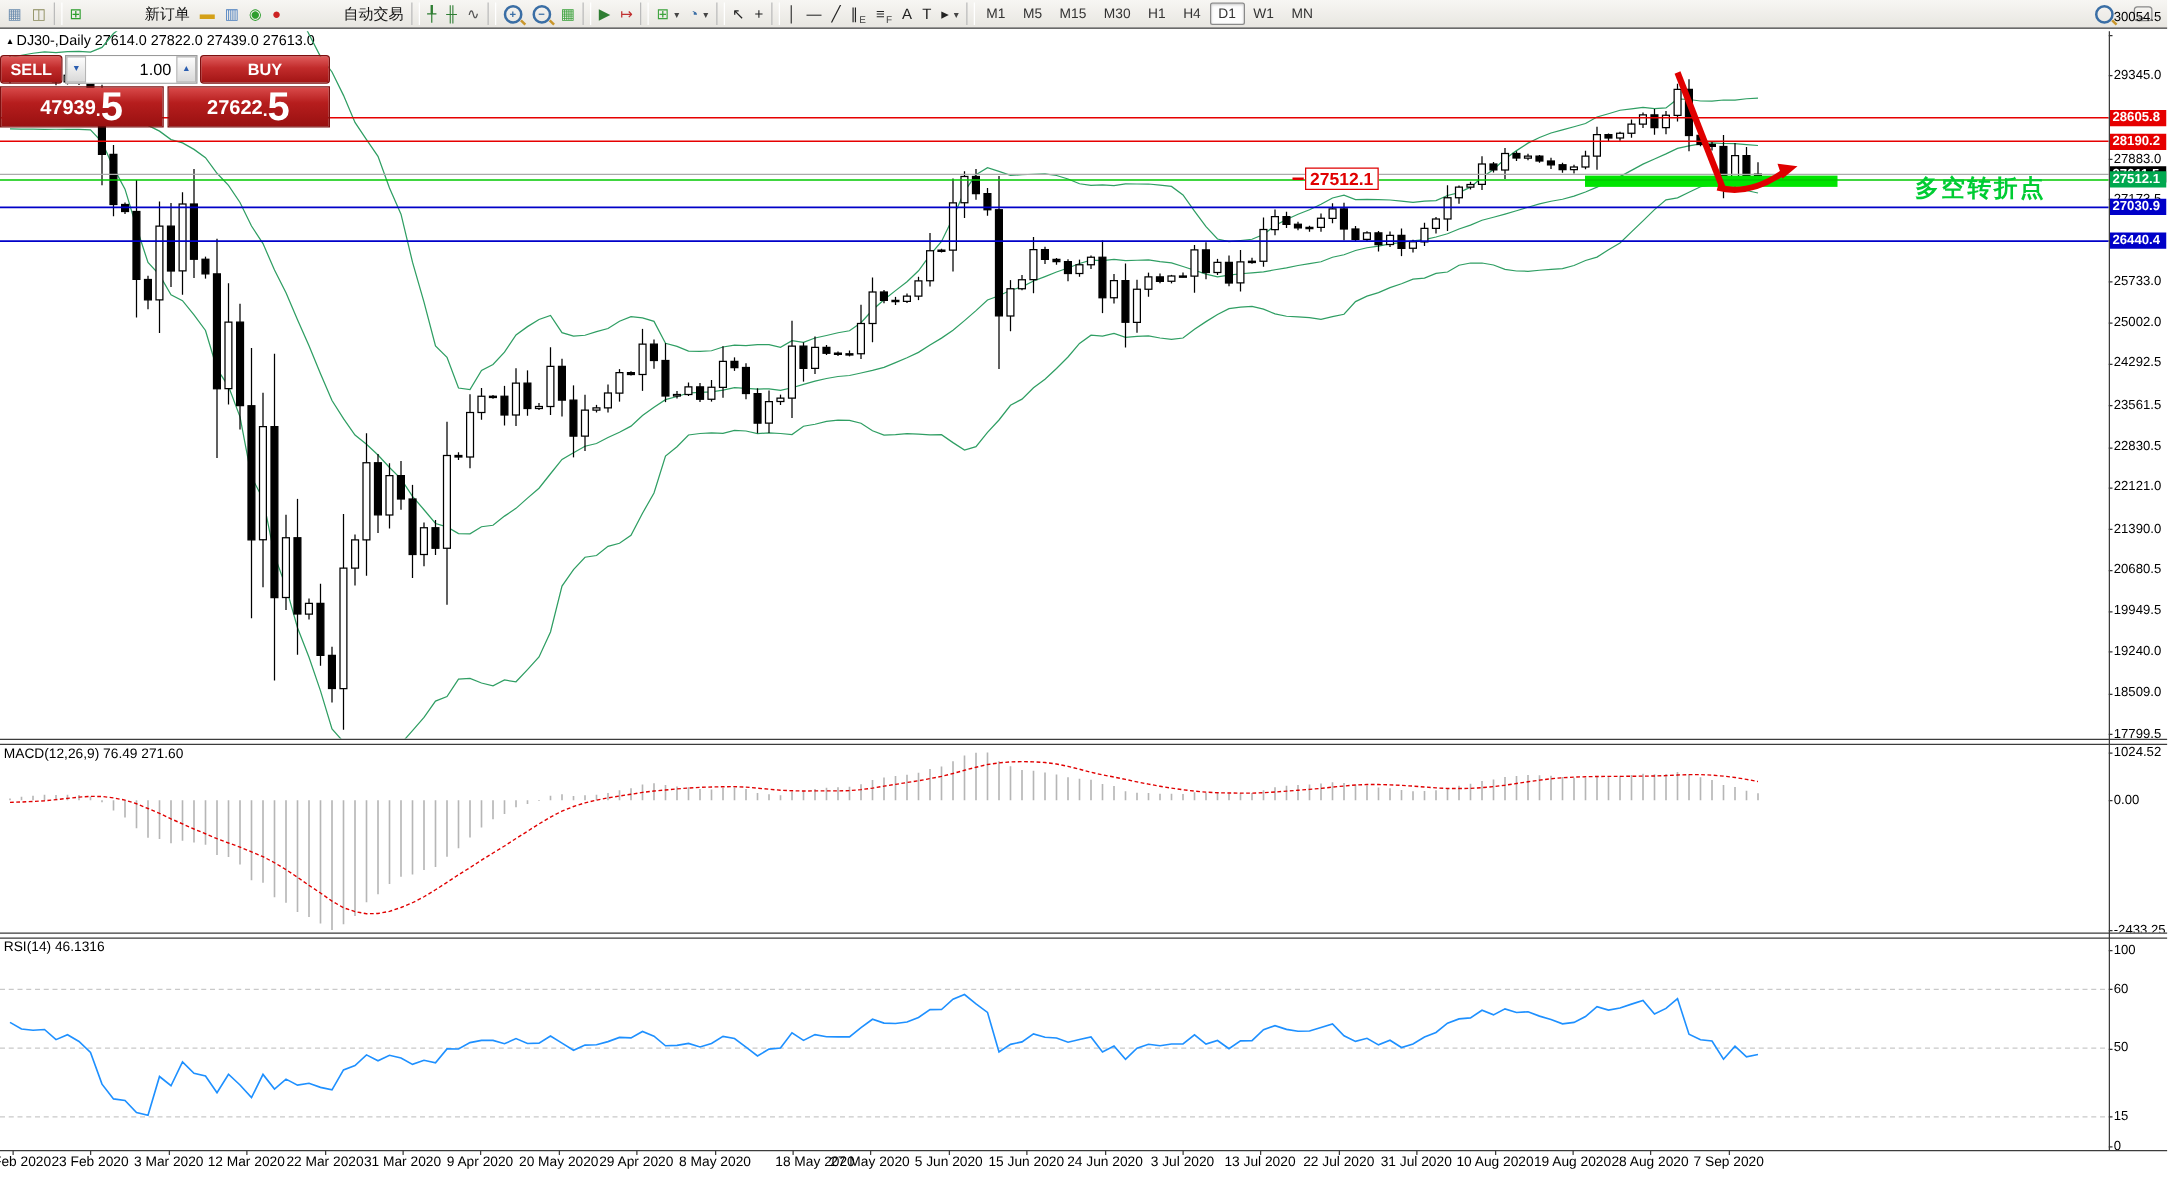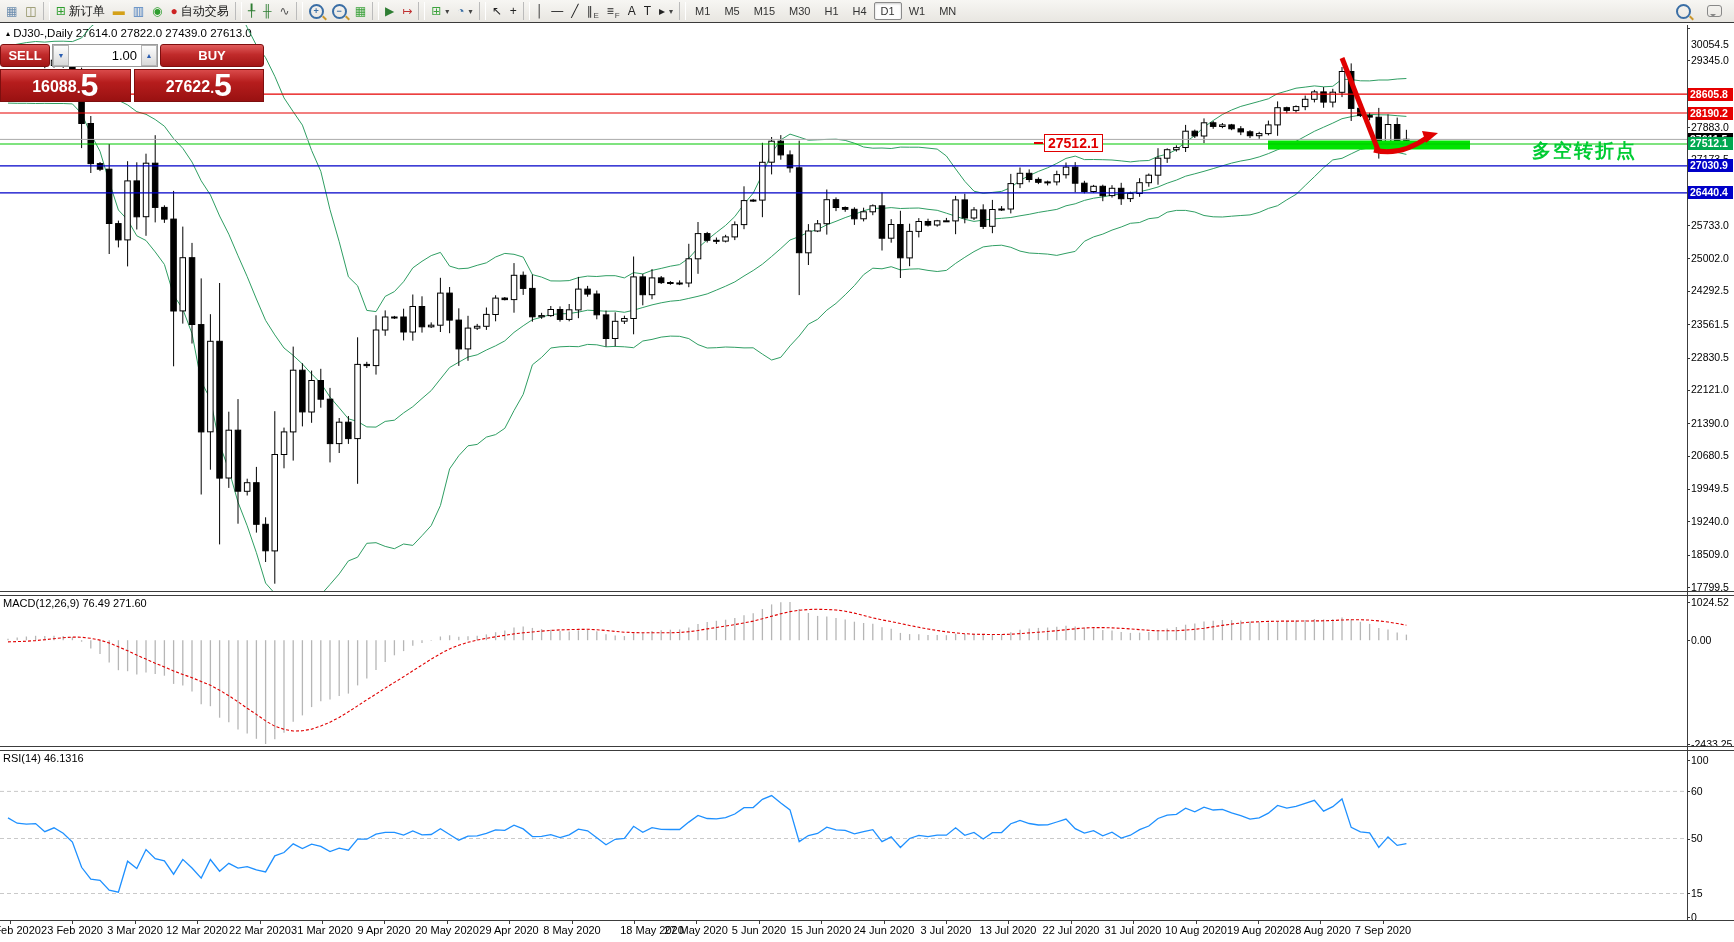--- a/index.html
+++ b/index.html
@@ -5,21 +5,21 @@
   html,body{margin:0;padding:0;background:#fff;}
   #app{position:relative;width:1734px;height:942px;background:#fff;overflow:hidden;
        font-family:"Liberation Sans","DejaVu Sans",sans-serif;-webkit-font-smoothing:none;}
   
   #toolbar{position:absolute;left:0;top:0;width:1734px;height:23px;
     background:linear-gradient(#f7f6f3,#e8e6e1);border-bottom:1px solid #3a3a3a;
     display:flex;align-items:center;padding:0 2px;box-sizing:border-box;font-size:11px;color:#222;}
   .tb-sep{width:5px;height:18px;margin:0 2px;border-left:1px solid #bbb;border-right:1px solid #fff;}
   .tb-item{display:flex;align-items:center;gap:3px;padding:1px 4px;border-radius:2px;cursor:default;height:18px;}
   .tb-glyph{font-size:12px;line-height:12px;}
-  .tb-label{font-size:12px;color:#111;}
+  .tb-label{font-size:12px;color:#111;margin-left:47px;}
   .tb-sub{font-size:8px;margin-left:-2px;color:#444;align-self:flex-end;}
   .tb-dd{font-size:8px;color:#444;margin-left:1px;}
   .tf-btn{padding:2px 6px;font-size:11px;color:#333;border:1px solid transparent;border-radius:2px;}
   .tf-btn.active{background:#fdfdfd;border:1px solid #8a8a8a;box-shadow:inset 0 1px 2px #ccc;}
   .mag{position:relative;width:11px;height:11px;border:2px solid #3a6ea5;border-radius:50%;
        font-size:9px;line-height:10px;text-align:center;color:#3a6ea5;font-weight:bold;}
   .mag::after{content:"";position:absolute;width:5px;height:2px;background:#c9962b;
        right:-5px;bottom:-2px;transform:rotate(45deg);}
   .bubble{width:13px;height:10px;border:1.5px solid #888;border-radius:3px;position:relative;}
   .bubble::after{content:"";position:absolute;left:2px;bottom:-4px;border:3px solid transparent;border-top-color:#888;}
@@ -505,21 +505,21 @@
       <line x1="0" y1="144.0" x2="1687" y2="144.0" stroke="#00c800" stroke-width="1.2"></line>
       <line x1="0" y1="165.9" x2="1687" y2="165.9" stroke="#0000c8" stroke-width="1.4"></line>
       <line x1="0" y1="192.9" x2="1687" y2="192.9" stroke="#0000c8" stroke-width="1.4"></line>
       <line x1="1342" y1="58" x2="1378" y2="150" stroke="#e00000" stroke-width="5"></line>
       <path d="M1374,150 Q1400,157 1428,137" fill="none" stroke="#e00000" stroke-width="5"></path>
       <path d="M1426,143 L1438,133 L1422,131 Z" fill="#e00000"></path>
     </svg>
 
   <div id="axis-main">
       <div class="axis-tickmark" style="top: 28px;"></div>
-      <div class="axis-label" style="top: 38px;">30054.5</div>
+      <div class="axis-label" style="top: 8px;">30054.5</div>
       <div class="axis-tickmark" style="top: 60px;"></div>
       <div class="axis-label" style="top: 54px;">29345.0</div>
       <div class="axis-tickmark" style="top: 94px;"></div>
       <div class="axis-label" style="top: 87px;">28614.0</div>
       <div class="axis-tickmark" style="top: 127px;"></div>
       <div class="axis-label" style="top: 121px;">27883.0</div>
       <div class="axis-tickmark" style="top: 159px;"></div>
       <div class="axis-label" style="top: 153px;">27173.5</div>
       <div class="axis-tickmark" style="top: 192px;"></div>
       <div class="axis-label" style="top: 185px;">26464.0</div>
@@ -564,21 +564,21 @@
       <div id="oct-sell" class="oct-btn">SELL</div>
       <div id="oct-vol">
         <div class="spin">▼</div>
         <input readonly="" value="1.00" style="">
         <div class="spin">▲</div>
       </div>
       <div id="oct-buy" class="oct-btn">BUY</div>
     </div>
     <div id="oct-row2">
       <div class="oct-price">
-        <span class="main">16088</span>
+        <span class="main">47939</span>
           <span class="dot">.</span>
           <span class="big">5</span>
       </div>
       <div class="oct-price">
         <span class="main">27622</span>
           <span class="dot">.</span>
           <span class="big">5</span>
       </div>
     </div>
   </div>

